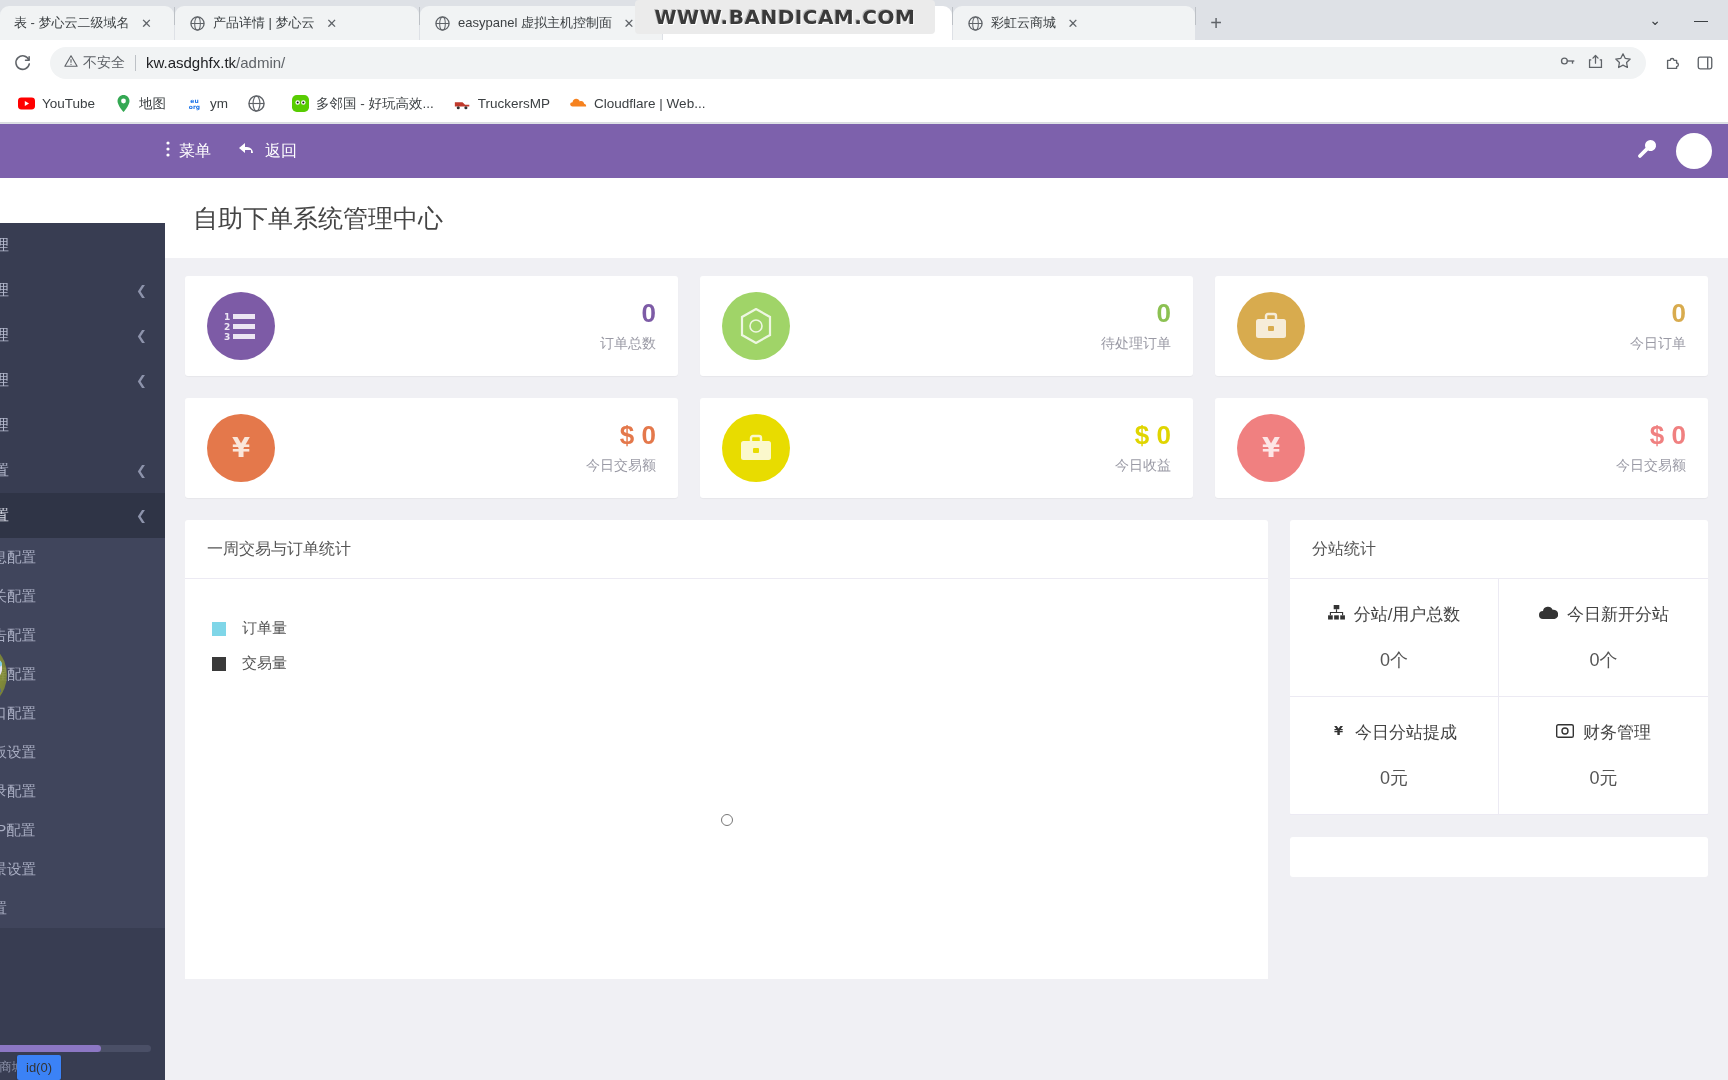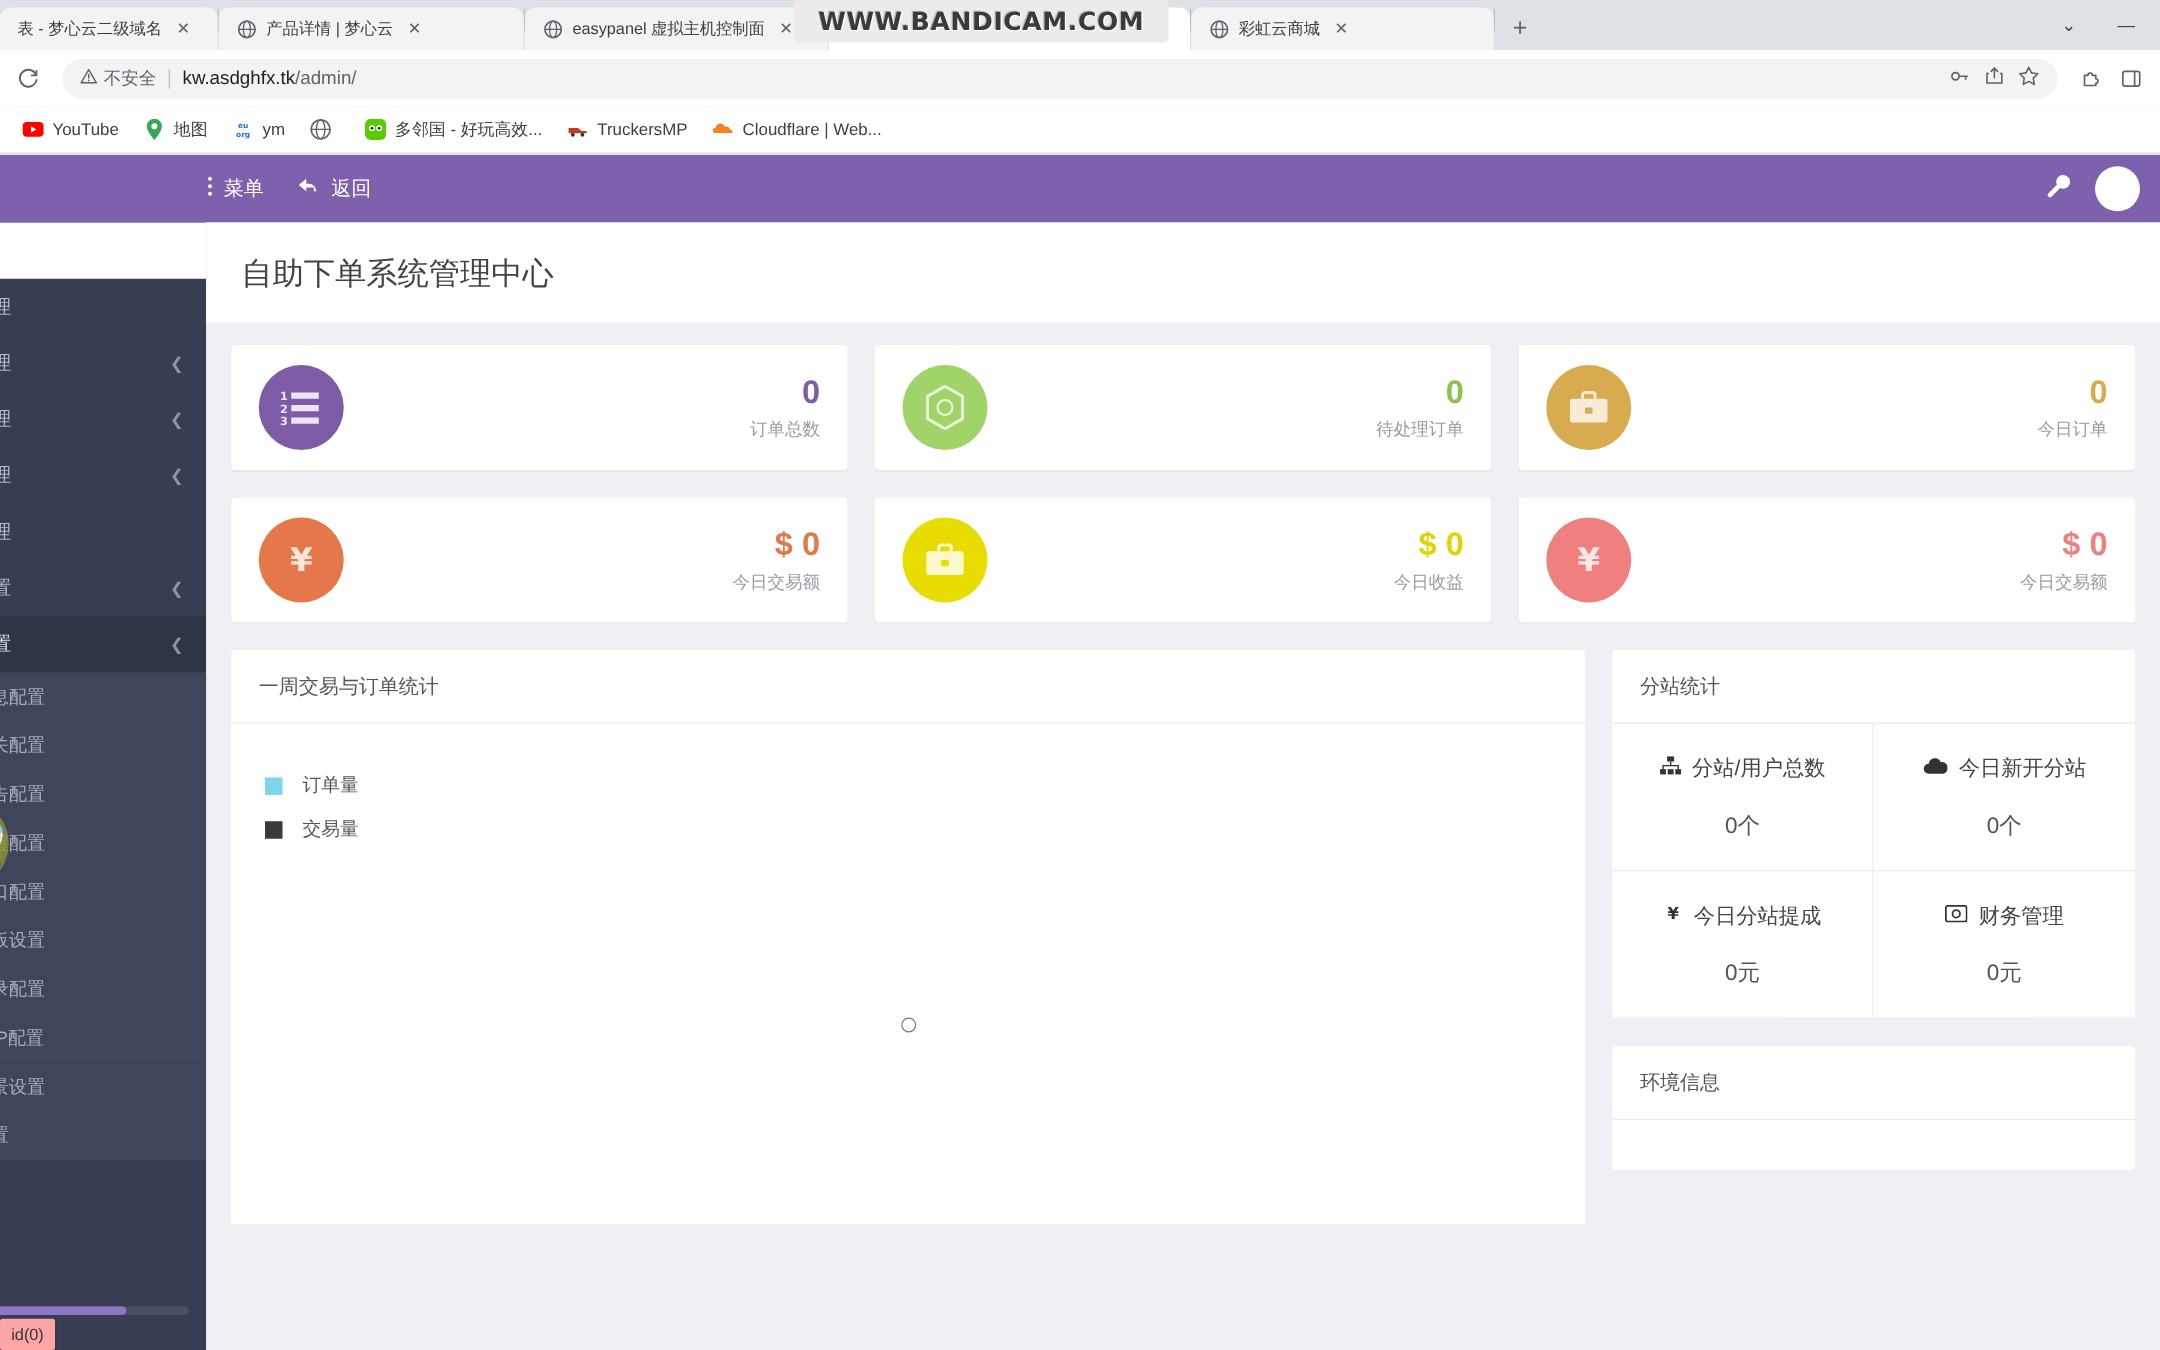--- a/index.html
+++ b/index.html
@@ -118,21 +118,21 @@
   .sg-full .cnt{color:#666;}
 
   
   .cursor-img{
     position:absolute;left:10px;top:515px;width:72px;height:72px;border-radius:50%;
     background:radial-gradient(circle at 50% 50%, rgba(160,160,60,.95) 0%, rgba(140,150,50,.85) 60%, rgba(120,130,45,.6) 100%);
     z-index:30;
   }
   .cursor-anime{position:absolute;left:41px;top:527px;width:48px;height:48px;z-index:33;}
 
-  .tooltip{position:absolute;left:0;bottom:0;background:#fca5a5;color:#333;font-size:13px;
+  .tooltip{position:absolute;left:17px;bottom:0;background:#3b82f6;color:#333;font-size:13px;
     padding:5px 9px;border-radius:2px;z-index:50;box-shadow:0 1px 2px rgba(0,0,0,.25);}
 </style>
 </head>
 <body>
 
 <div class="browser">
 
   <div class="tabstrip">
     <div class="tab" style="width:150px;">
       <span class="ttl">表 - 梦心云二级域名</span>
@@ -577,21 +577,20 @@
                           </svg>
                       </span>
                       <span>财务管理</span>
                     </div>
                     <div class="sg-val">0元</div>
                   </div>
                 </div>
               </div>
 
               <div class="card">
-                <div class="panel-head">环境信息</div>
                 <div style="height:40px;"></div>
               </div>
             </div>
           </div>
         </div>
       </div>
 
       <div class="cursor-img"></div>
 
       <svg class="cursor-anime" viewBox="0 0 48 48">

